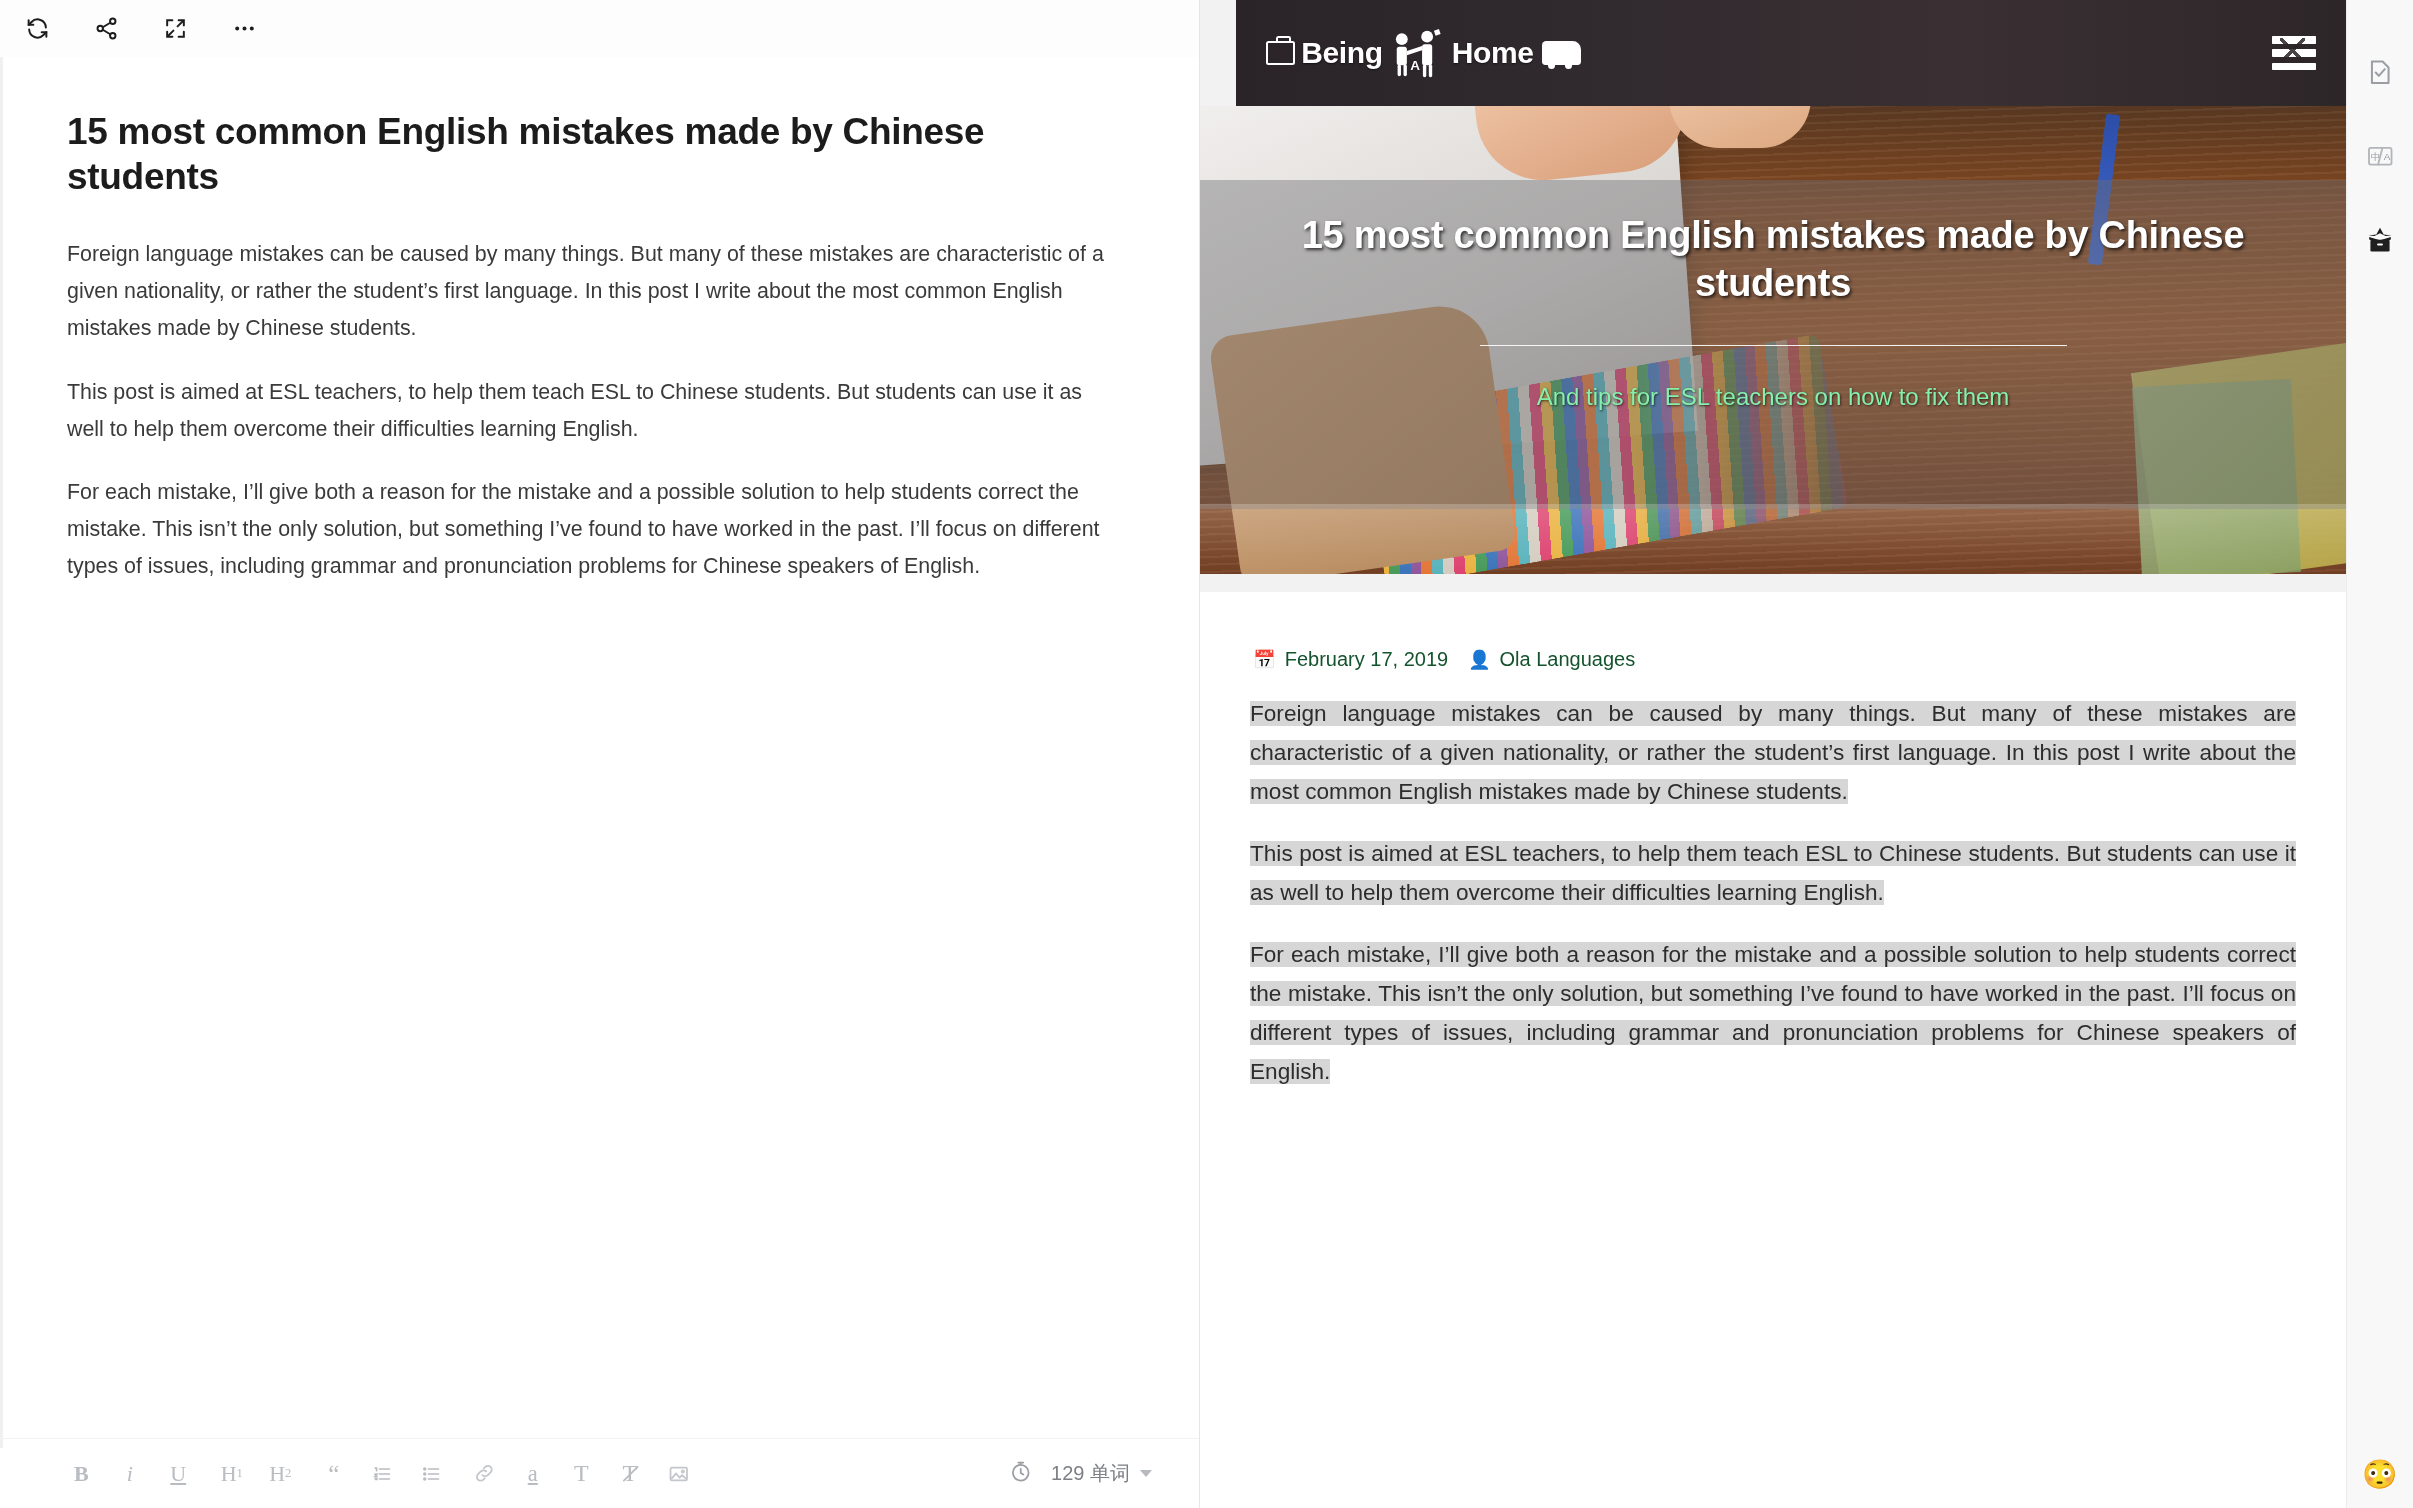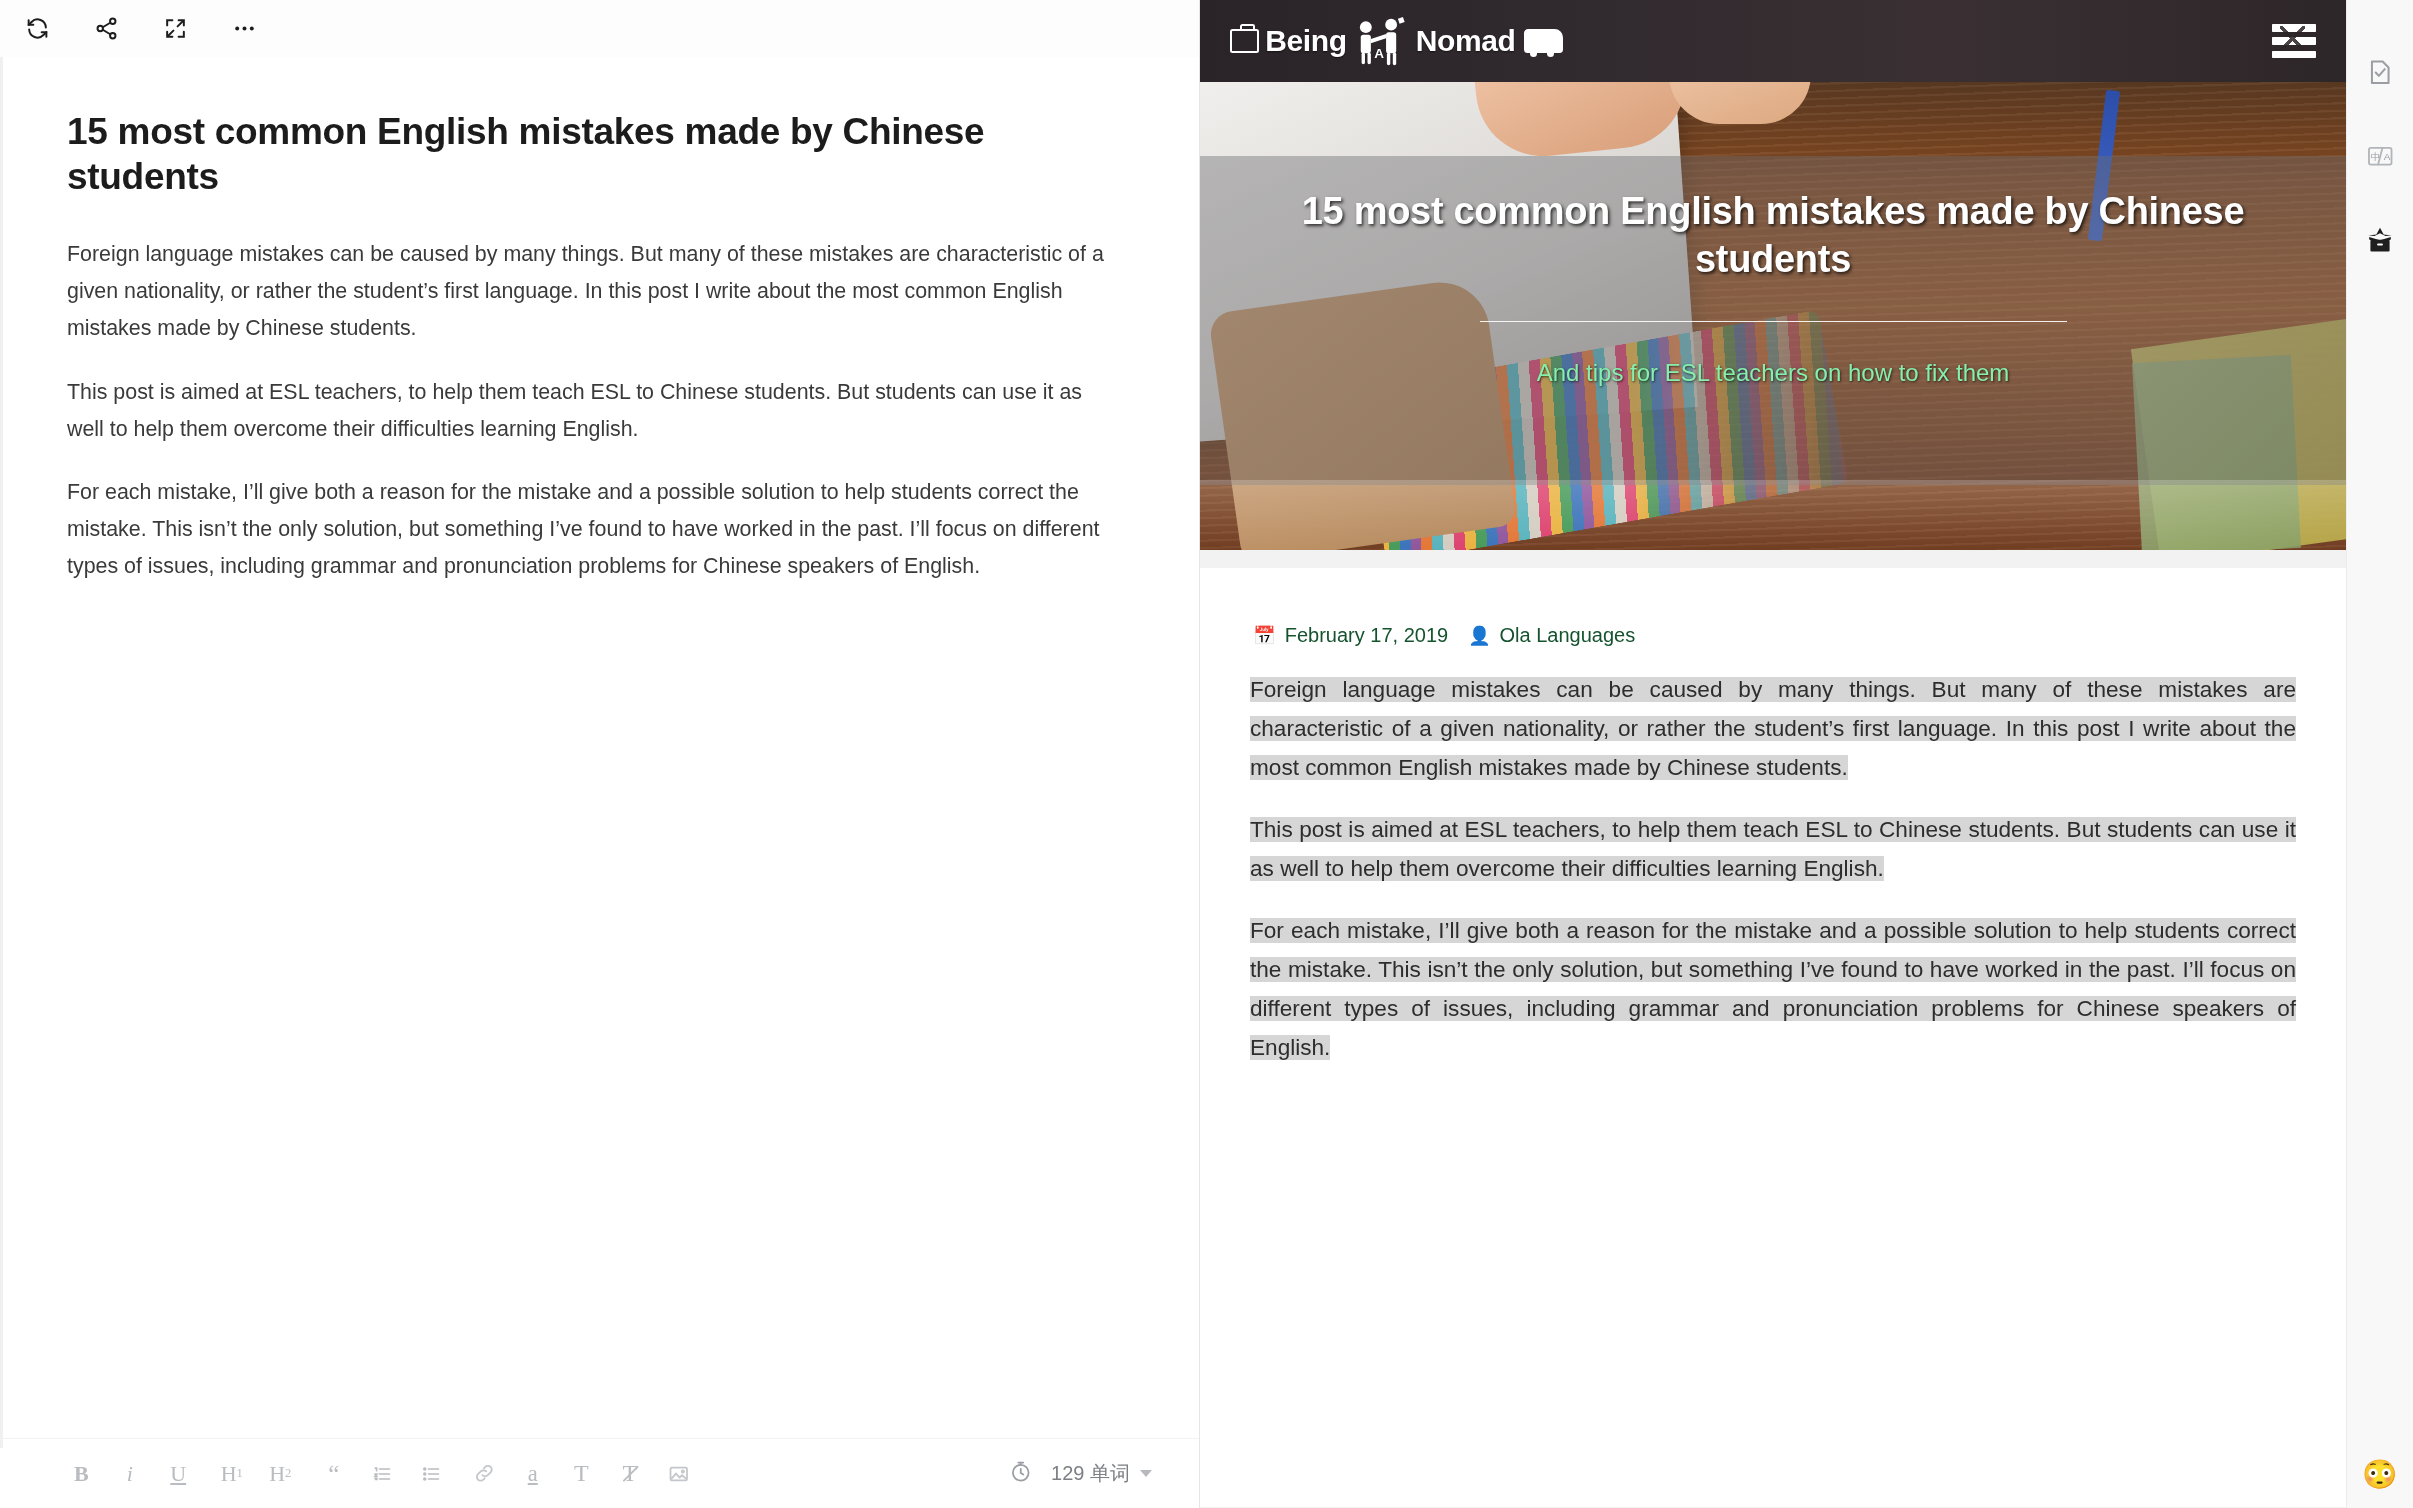--- a/index.html
+++ b/index.html
@@ -117,25 +117,26 @@
   
   .preview-pane {
     position: relative;
     width: 1146px;
     height: 1508px;
     background: #f2f2f2;
     overflow: hidden;
   }
   .site-header {
     position: relative;
-    height: 82px;
+    height: 106px;
     background: linear-gradient(90deg,#2a2327 0%, #312a2e 35%, #3a3033 65%, #2d2629 100%);
     display: flex;
     align-items: center;
     padding: 0 30px;
+    margin-left: 36px;
   }
   .logo {
     display: flex;
     align-items: center;
     gap: 3.4px;
     color: #ffffff;
     font-weight: 800;
     font-size: 30px;
     letter-spacing: -0.4px;
     text-shadow: 0 0.8px 1.7px rgba(0,0,0,.55);
@@ -529,21 +530,21 @@
               <rect x="16" y="42" width="4" height="14" rx="2"></rect>
             <circle cx="44" cy="9" r="7"></circle>
               <rect x="38" y="18" width="12" height="25" rx="3"></rect>
             <rect x="39" y="42" width="4" height="15" rx="2"></rect>
               <rect x="46" y="42" width="4" height="15" rx="2"></rect>
             <path d="M20 26 38 20v5l-18 6z"></path>
             <text x="24" y="48" font-size="16" font-family="Liberation Sans, sans-serif" font-weight="700" fill="#ffffff">A</text>
             <path d="M52 2 58 0l2 6-6 2z"></path>
           </svg>
         </span>
-        <span>Nomad</span>
+        <span>Home</span>
         <span class="logo-van"></span>
       </div>
       <div class="hamburger">
         <span></span>
           <span></span>
           <span></span>
       </div>
     </header>
 
     <div class="hero">

